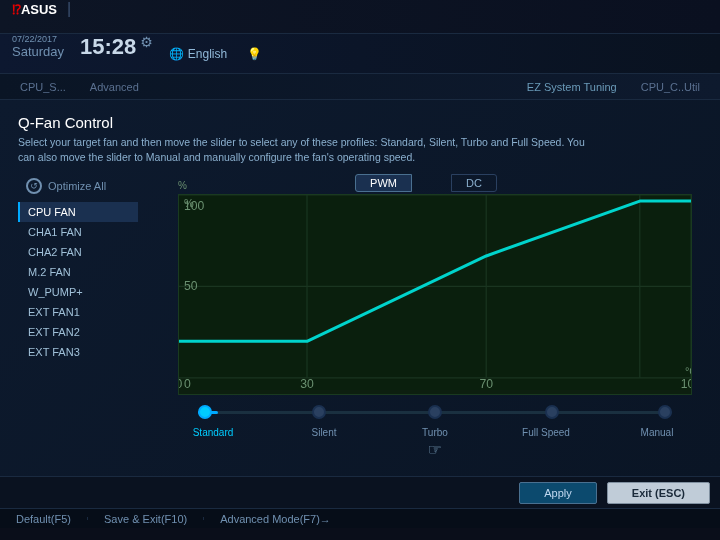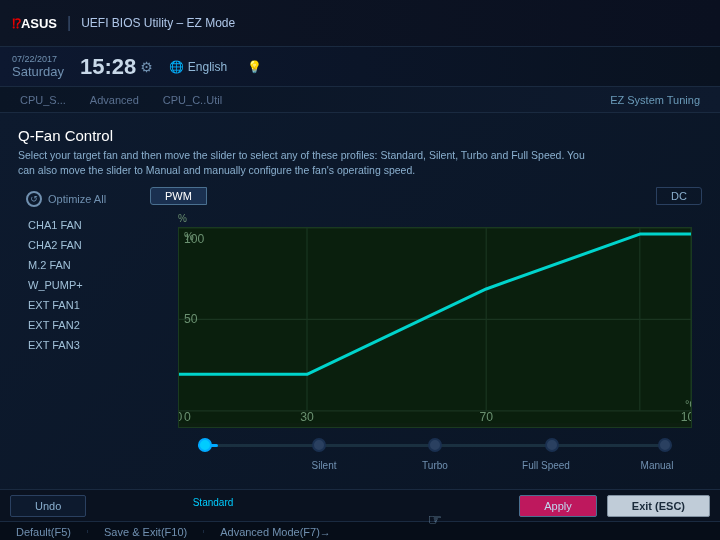--- a/index.html
+++ b/index.html
@@ -11,43 +11,41 @@
       color: #ccc;
       overflow: hidden;
       position: relative;
     }
 
     
     .header {
       background: linear-gradient(to right, #0d1525, #0a1020);
       border-bottom: 1px solid #1a2a40;
       display: flex;
-      align-items: center;
       padding: 0 12px;
-      height: 47px;
+      height: 34px;
     }
     .logo {
       color: #fff;
       font-weight: bold;
       font-size: 13px;
       margin-right: 10px;
     }
     .logo span { color: #e60000; }
     .header-title {
       color: #aec6e8;
       font-size: 12px;
       margin-right: auto;
     }
 
     
     .datetime-bar {
       background: linear-gradient(to right, #0d1830, #091220);
       height: 40px;
       display: flex;
-      align-items: center;
       padding: 0 12px;
       border-bottom: 1px solid #1a2a40;
     }
     .datetime {
       display: flex;
       flex-direction: column;
       margin-right: 16px;
       font-size: 10px;
       color: #7090b0;
     }
@@ -168,22 +166,22 @@
     }
 
     
     .chart-area {
       flex: 1;
       display: flex;
       flex-direction: column;
     }
     .pwm-dc-toggle {
       display: flex;
-      justify-content: space-between;
-      margin-bottom: 22px;
+      justify-content: center;
+      margin-bottom: 2px;
       gap: 39px;
     }
     .toggle-btn {
       padding: 2px 14px;
       font-size: 11px;
       cursor: pointer;
       border: 1px solid #2a4060;
       color: #8aafce;
       background: transparent;
     }
@@ -221,21 +219,21 @@
       margin-top: 10px;
       position: relative;
     }
     .slider-labels {
       display: flex;
       justify-content: space-between;
       margin: 4px 10px 0;
       font-size: 10px;
     }
     .slider-label { color: #7090b0; width: 50px; text-align: center; }
-    .slider-label.active { color: #00ccff; margin-top: 37px; }
+    .slider-label.active { color: #00ccff; }
 
     
     .cursor-hint {
       text-align: center;
       font-size: 16px;
       margin-top: 2px;
       color: #8aafce;
     }
 
     
@@ -251,21 +249,21 @@
     .btn {
       padding: 4px 24px;
       font-size: 11px;
       border: 1px solid #2a4060;
       background: #0d1a2e;
       color: #8aafce;
       cursor: pointer;
       border-radius: 2px;
     }
     .btn.primary {
-      background: #be185d;
+      background: #0c4a6e;
       border-color: #4a7090;
       color: #c0d8f0;
     }
     .btn.white {
       background: #c0ccd8;
       border-color: #8090a0;
       color: #1a2a3a;
       font-weight: bold;
     }
     .btn-spacer { flex: 1; }
@@ -294,21 +292,20 @@
     .footer-item:last-child { border-right: none; }
   </style>
 </head>
 <body>
 
 <div class="header">
   <div class="logo">
     <span style="color:#e60000;">⁉</span>ASUS
   </div>
   <span style="color:#3a5070;margin-right:10px;">|</span>
-  <span class="header-title">UEFI BIOS Utility – EZ Mode</span>
 </div>
 
 <div class="datetime-bar">
   <div class="datetime">
     <span style="font-size:9px;">07/22/2017</span>
     <span style="font-size:13px;">Saturday</span>
   </div>
   <span class="time-display">15:28</span>
   <span class="gear-icon">⚙</span>
   <div class="lang-btn">
@@ -316,35 +313,36 @@
     <span>English</span>
   </div>
   <div class="wizard-btn">
     <span class="lightbulb-icon">💡</span>
   </div>
 </div>
 
 <div class="nav-tabs">
   <div class="nav-tab">CPU_S...</div>
   <div class="nav-tab">Advanced</div>
+  <div class="nav-tab" style="margin-left:auto;color:#6a9ab8;">EZ System Tuning</div>
   <div class="nav-tab">CPU_C..Util</div>
-  <div class="nav-tab" style="margin-left:auto;color:#6a9ab8;">EZ System Tuning</div>
 </div>
 
 <div class="main-content">
   <div class="panel-title">Q-Fan Control</div>
   <div class="panel-desc">Select your target fan and then move the slider to select any of these profiles: Standard, Silent, Turbo and Full Speed. You can also move the slider to Manual and manually configure the fan's operating speed.</div>
 
   <div class="qfan-content">
 
     <div class="fan-list">
       <div class="fan-optimize">
         <div class="opt-icon">↺</div>
         <span>Optimize All</span>
       </div>
+      <div class="fan-item active">CPU FAN</div>
       <div class="fan-item">CHA1 FAN</div>
       <div class="fan-item">CHA2 FAN</div>
       <div class="fan-item">M.2 FAN</div>
       <div class="fan-item">W_PUMP+</div>
       <div class="fan-item">EXT FAN1</div>
       <div class="fan-item">EXT FAN2</div>
       <div class="fan-item">EXT FAN3</div>
     </div>
 
     <div class="chart-area">
@@ -409,21 +407,20 @@
             <span class="slider-label">Manual</span>
           </div>
           <div class="cursor-hint">☞</div>
         </div>
       </div>
     </div>
   </div>
 </div>
 
 <div class="bottom-buttons">
-  <button class="btn">Undo</button>
   <div class="btn-spacer"></div>
   <button class="btn primary">Apply</button>
   <button class="btn white">Exit (ESC)</button>
 </div>
 
 <div class="footer-bar">
   <div class="footer-item">
     <span>Default(F5)</span>
   </div>
   <div class="footer-item">

